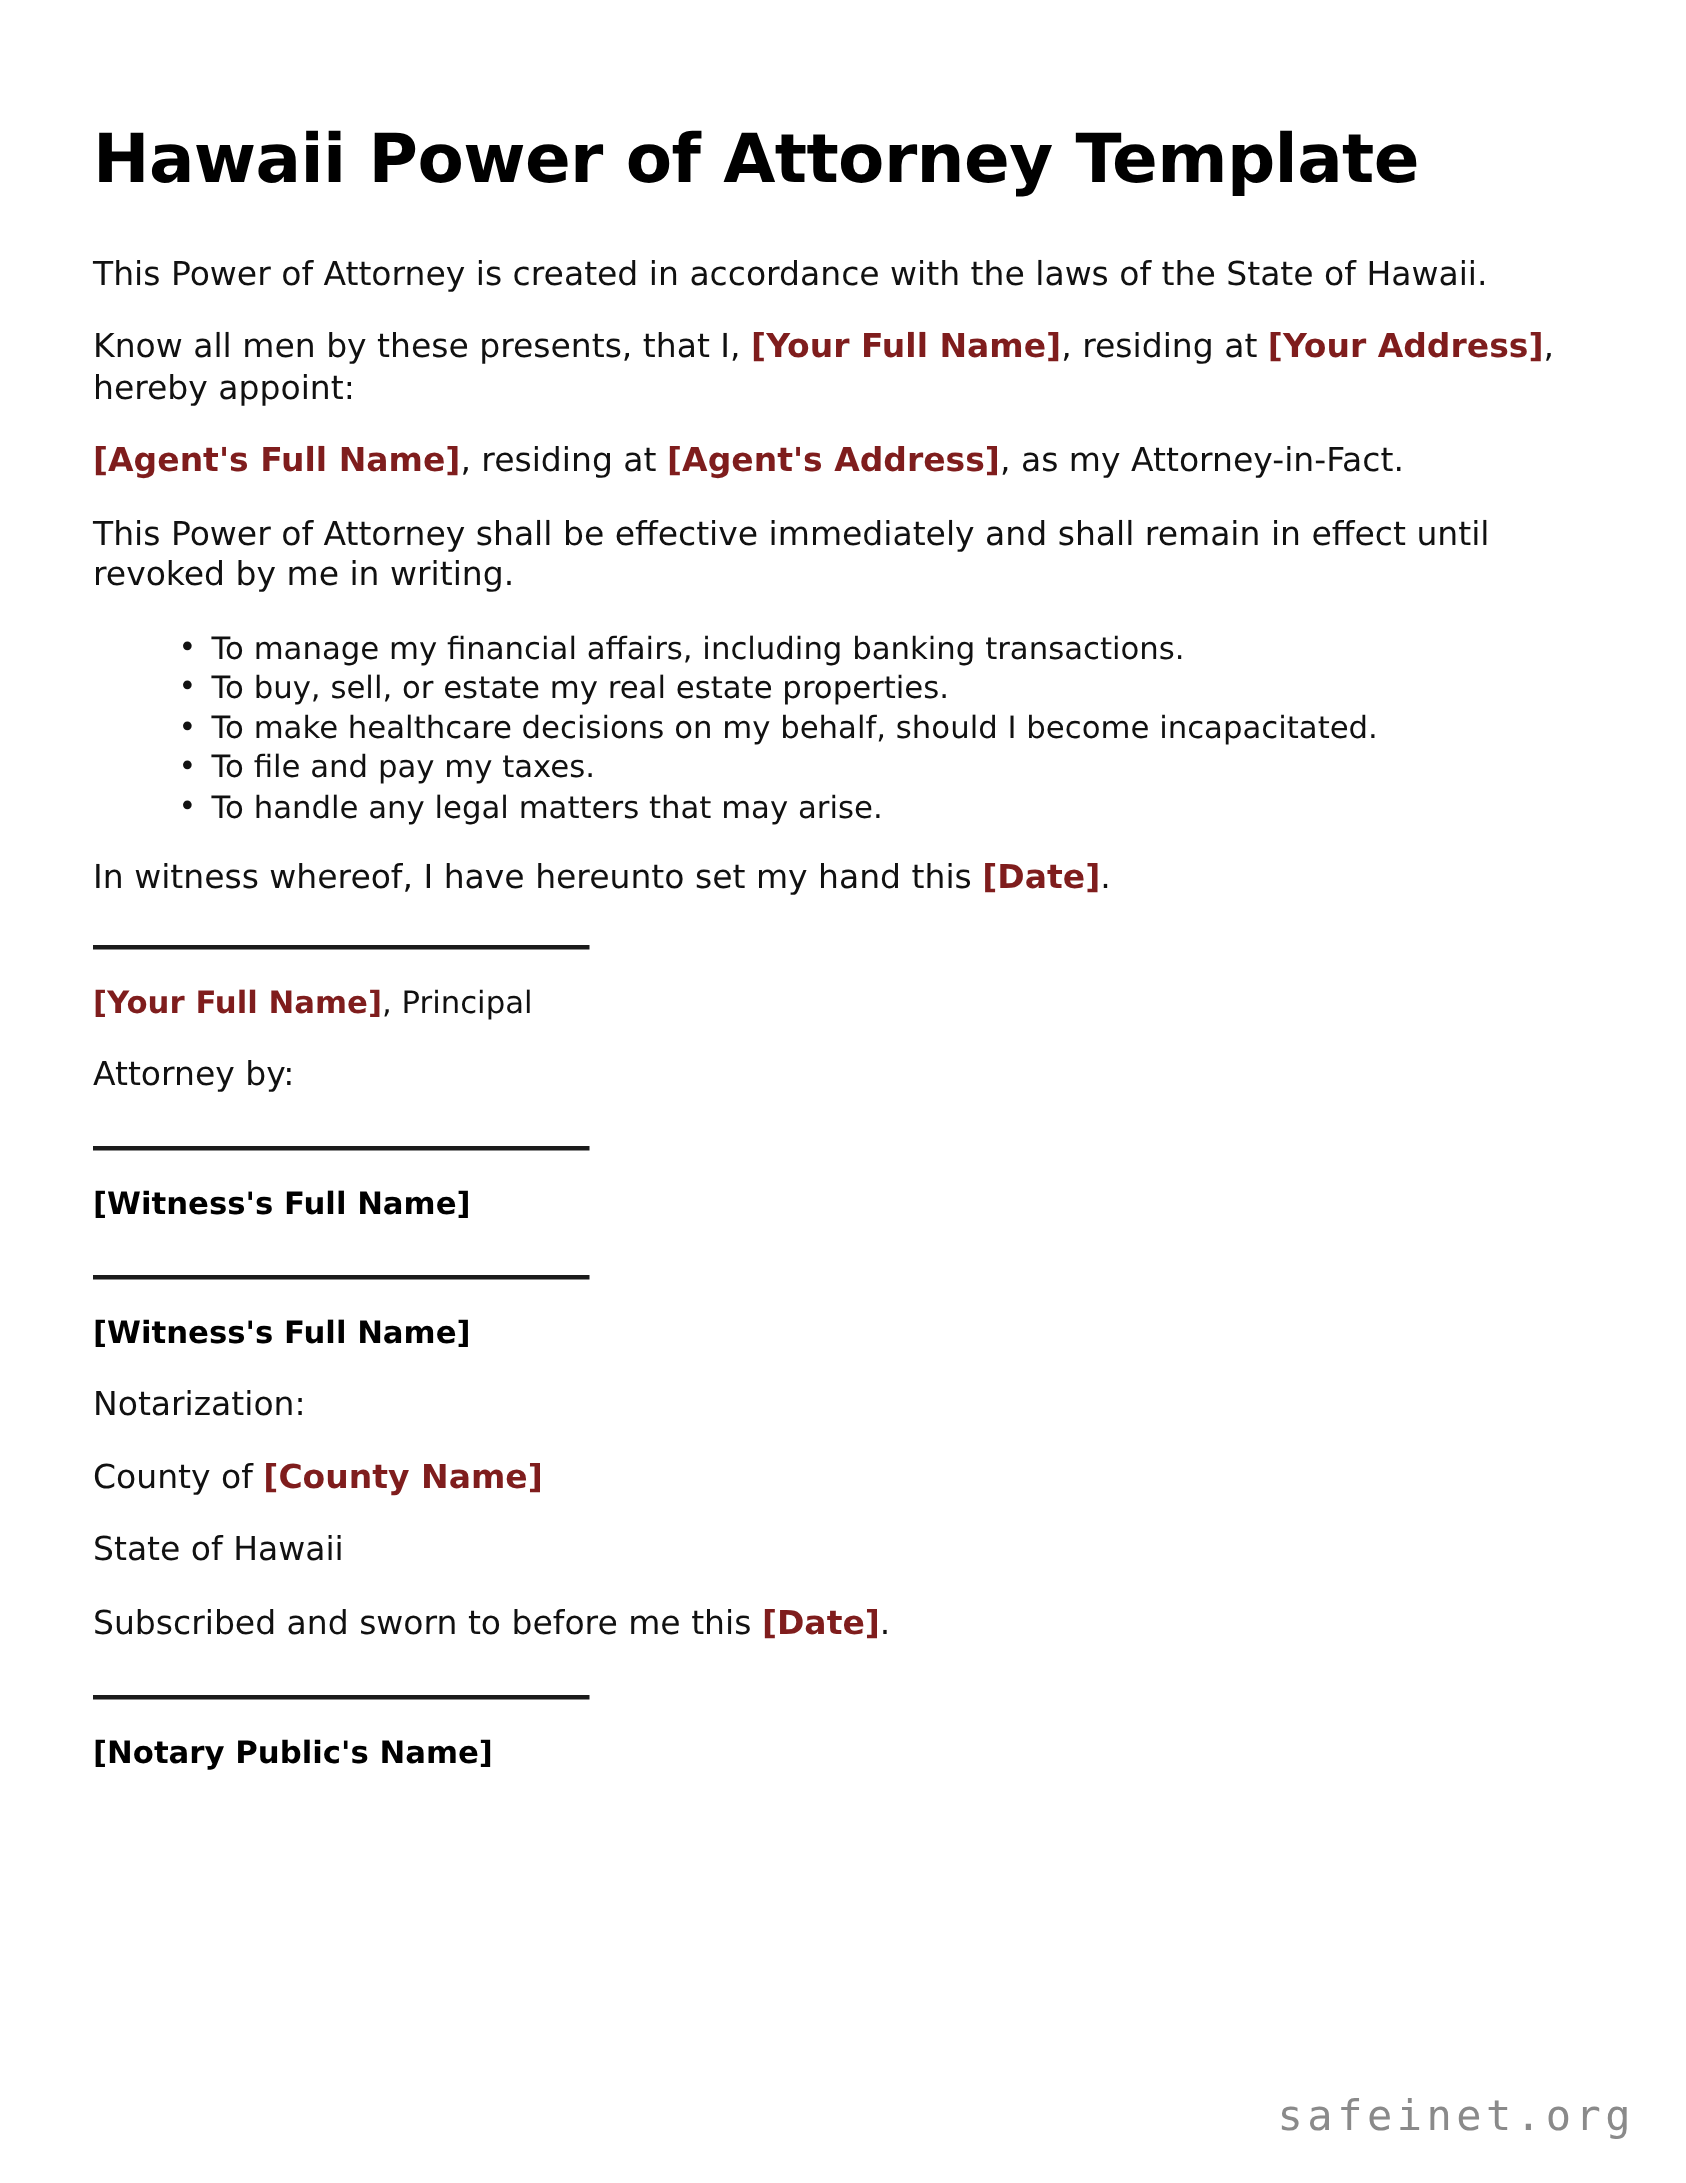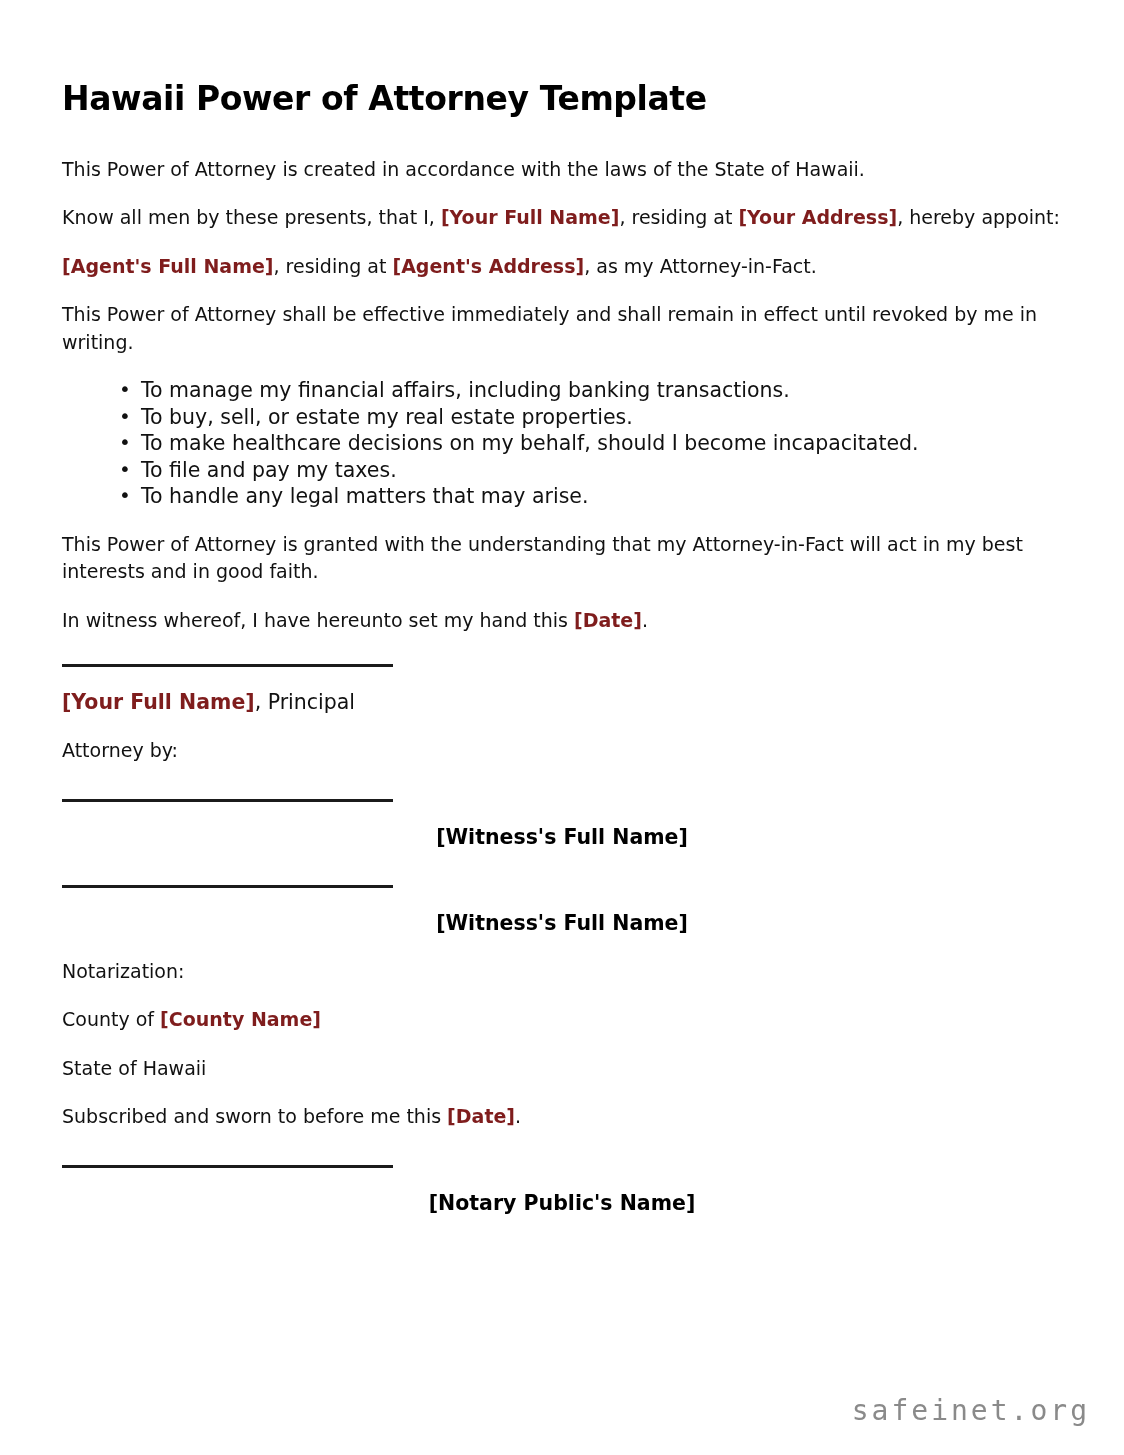--- a/index.html
+++ b/index.html
@@ -19,29 +19,29 @@
   .page {
     position: absolute;
     left: 0;
     top: 0;
     width: 1124px;
     height: 1455px;
     box-sizing: border-box;
     padding: 62px 62px 0 62px;
   }
   .doc-title {
-    font-size: 33px;
+    font-size: 45px;
     font-weight: bold;
     line-height: 1.15;
     letter-spacing: -0.4px;
     margin: 18px 0 38px 0;
     color: #000;
   }
   p.para {
-    font-size: 19px;
+    font-size: 22px;
     line-height: 27.5px;
     margin: 0 0 21px 0;
     color: #111;
     max-width: 1000px;
   }
   p.para b, li b, .sig-name b {
     font-weight: bold;
     color: #7f1d1d;
   }
   ul.duties {
@@ -72,21 +72,21 @@
     border-top: 3px solid #1b1b1b;
     margin: 34px 0 22px 0;
   }
   .sig-line.first { margin-top: 30px; }
   .sig-name {
     font-size: 20.5px;
     line-height: 27px;
     margin: 0 0 21px 0;
     color: #111;
   }
-  .sig-name.bold-only { font-weight: bold; color: #000; text-align: center; }
+  .sig-name.bold-only { font-weight: bold; color: #000; }
   .watermark {
     position: absolute;
     right: 34px;
     bottom: 28px;
     font-family: "DejaVu Sans Mono", "Liberation Mono", monospace;
     font-size: 28px;
     letter-spacing: 3px;
     color: #8a8a8a;
     white-space: nowrap;
     user-select: none;
@@ -109,21 +109,20 @@
 
 
   <ul class="duties">
     <li>To manage my financial affairs, including banking transactions.</li>
     <li>To buy, sell, or estate my real estate properties.</li>
     <li>To make healthcare decisions on my behalf, should I become incapacitated.</li>
     <li>To file and pay my taxes.</li>
     <li>To handle any legal matters that may arise.</li>
   </ul>
 
-  <p class="para">This Power of Attorney is granted with the understanding that my Attorney-in-Fact will act in my best interests and in good faith.</p>
 
   <p class="para"><span>In witness whereof, I have hereunto set my hand this </span><b>[Date]</b><span>.</span></p>
 
   <div class="sig-line first"></div>
 
   <p class="sig-name"><b>[Your Full Name]</b><span>, Principal</span></p>
 
   <p class="para">Attorney by:</p>
 
   <div class="sig-line"></div>

